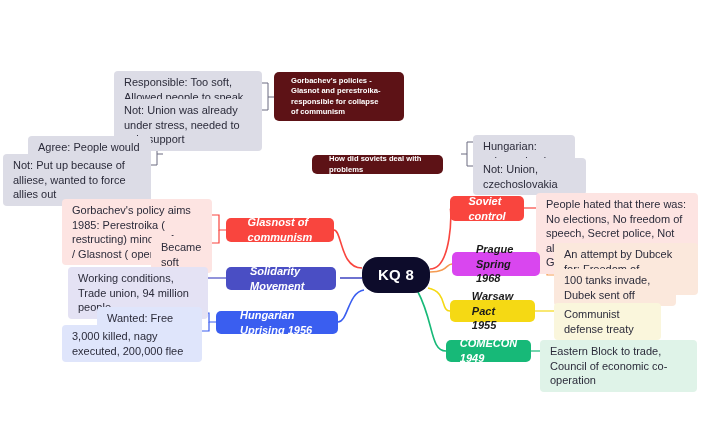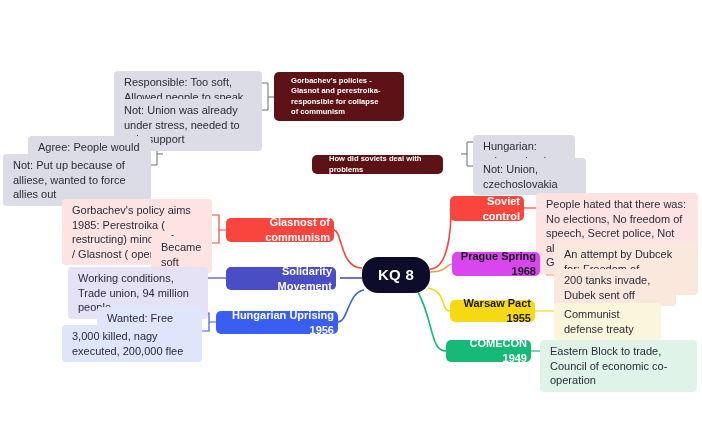--- a/index.html
+++ b/index.html
@@ -45,23 +45,24 @@
     z-index: 5;
   }
   
   .branch {
     color: #ffffff;
     font-size: 11px;
     font-weight: 700;
     display: flex;
     align-items: center;
     justify-content: center;
-    padding: 0 4px;
-    text-align: right;
+    padding: 0 24px;
+    text-align: left;
     z-index: 4;
+    font-style: italic;
   }
   .branch.dark-text { color: #1a1a1a; }
   
   .leaf {
     font-size: 11px;
     color: #2b2b3a;
     padding: 4px 10px;
     display: flex;
     align-items: center;
     border-radius: 4px;
@@ -141,21 +142,21 @@
   <div class="node leaf" style="left:473px; top:135px; width:102px; background:#dcdce6;">Hungarian: cuba, poland</div>
   <div class="node leaf" style="left:473px; top:158px; width:113px; background:#dcdce6;">Not: Union, czechoslovakia</div>
 
   <div class="node central" style="left:362px; top:257px; width:68px; height:36px;">KQ 8</div>
 
   <div class="node branch" style="left:450px; top:196px; width:74px; height:25px; background:#f9453e;">Soviet control</div>
   <div class="node leaf" style="left:536px; top:193px; width:162px; background:#fde4e2;">People hated that there was: No elections, No freedom of speech, Secret police, Not allowed to worship, Goulash/Political control</div>
 
   <div class="node branch dark-text" style="left:452px; top:252px; width:88px; height:24px; background:#d946ef;">Prague Spring 1968</div>
   <div class="node leaf" style="left:554px; top:243px; width:144px; background:#fbe8dc;">An attempt by Dubcek for: Freedom of media/speech/travel</div>
-  <div class="node leaf" style="left:554px; top:269px; width:122px; background:#fbe8dc;">200 tanks invade, Dubek sent off</div>
+  <div class="node leaf" style="left:554px; top:269px; width:122px; background:#fbe8dc;">100 tanks invade, Dubek sent off</div>
 
   <div class="node branch dark-text" style="left:450px; top:300px; width:85px; height:22px; background:#f5d914;">Warsaw Pact 1955</div>
   <div class="node leaf" style="left:554px; top:303px; width:107px; background:#faf6dc;">Communist defense treaty</div>
 
   <div class="node branch" style="left:446px; top:340px; width:85px; height:22px; background:#17b978;">COMECON 1949</div>
   <div class="node leaf" style="left:540px; top:340px; width:157px; background:#dff3e8;">Eastern Block to trade, Council of economic co-operation</div>
 
   <div class="node branch" style="left:226px; top:218px; width:108px; height:24px; background:#f9453e;">Glasnost of communism</div>
   <div class="node leaf" style="left:62px; top:199px; width:150px; background:#fde4e2;">Gorbachev's policy aims 1985: Perestroika ( restructing) minor reforms / Glasnost ( openings)</div>
   <div class="node leaf" style="left:151px; top:236px; width:61px; background:#fde4e2;">Became soft</div>

